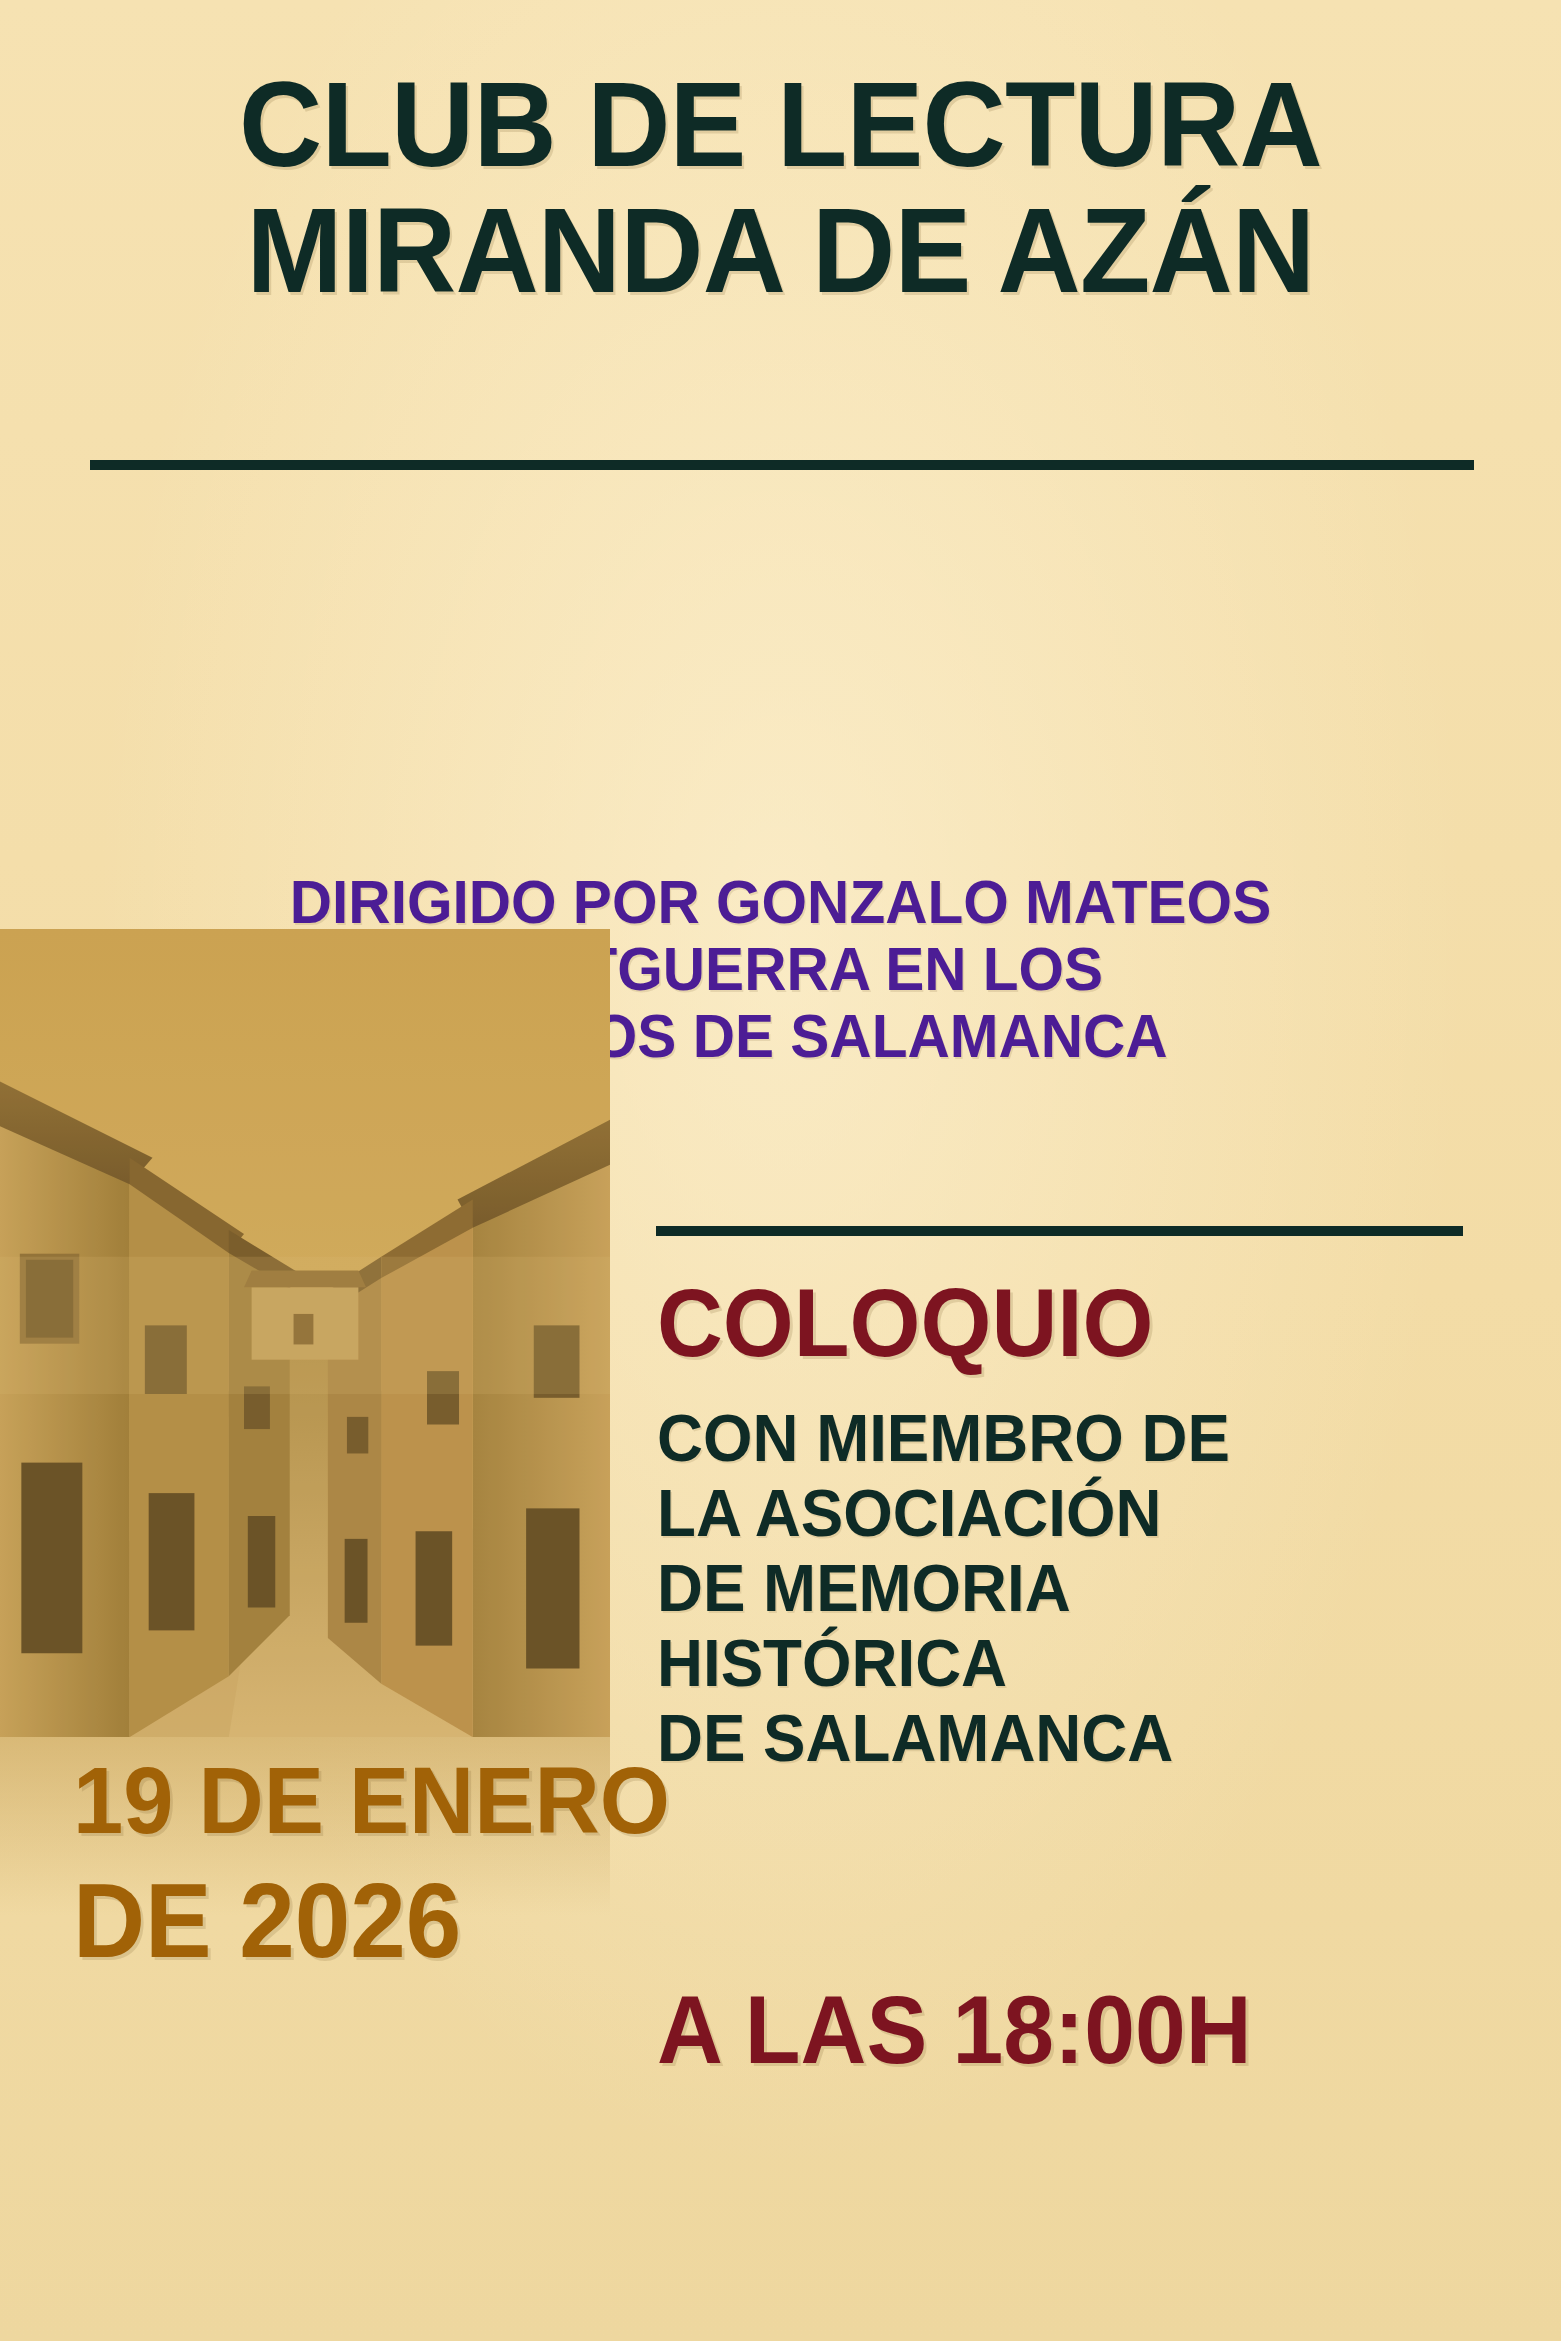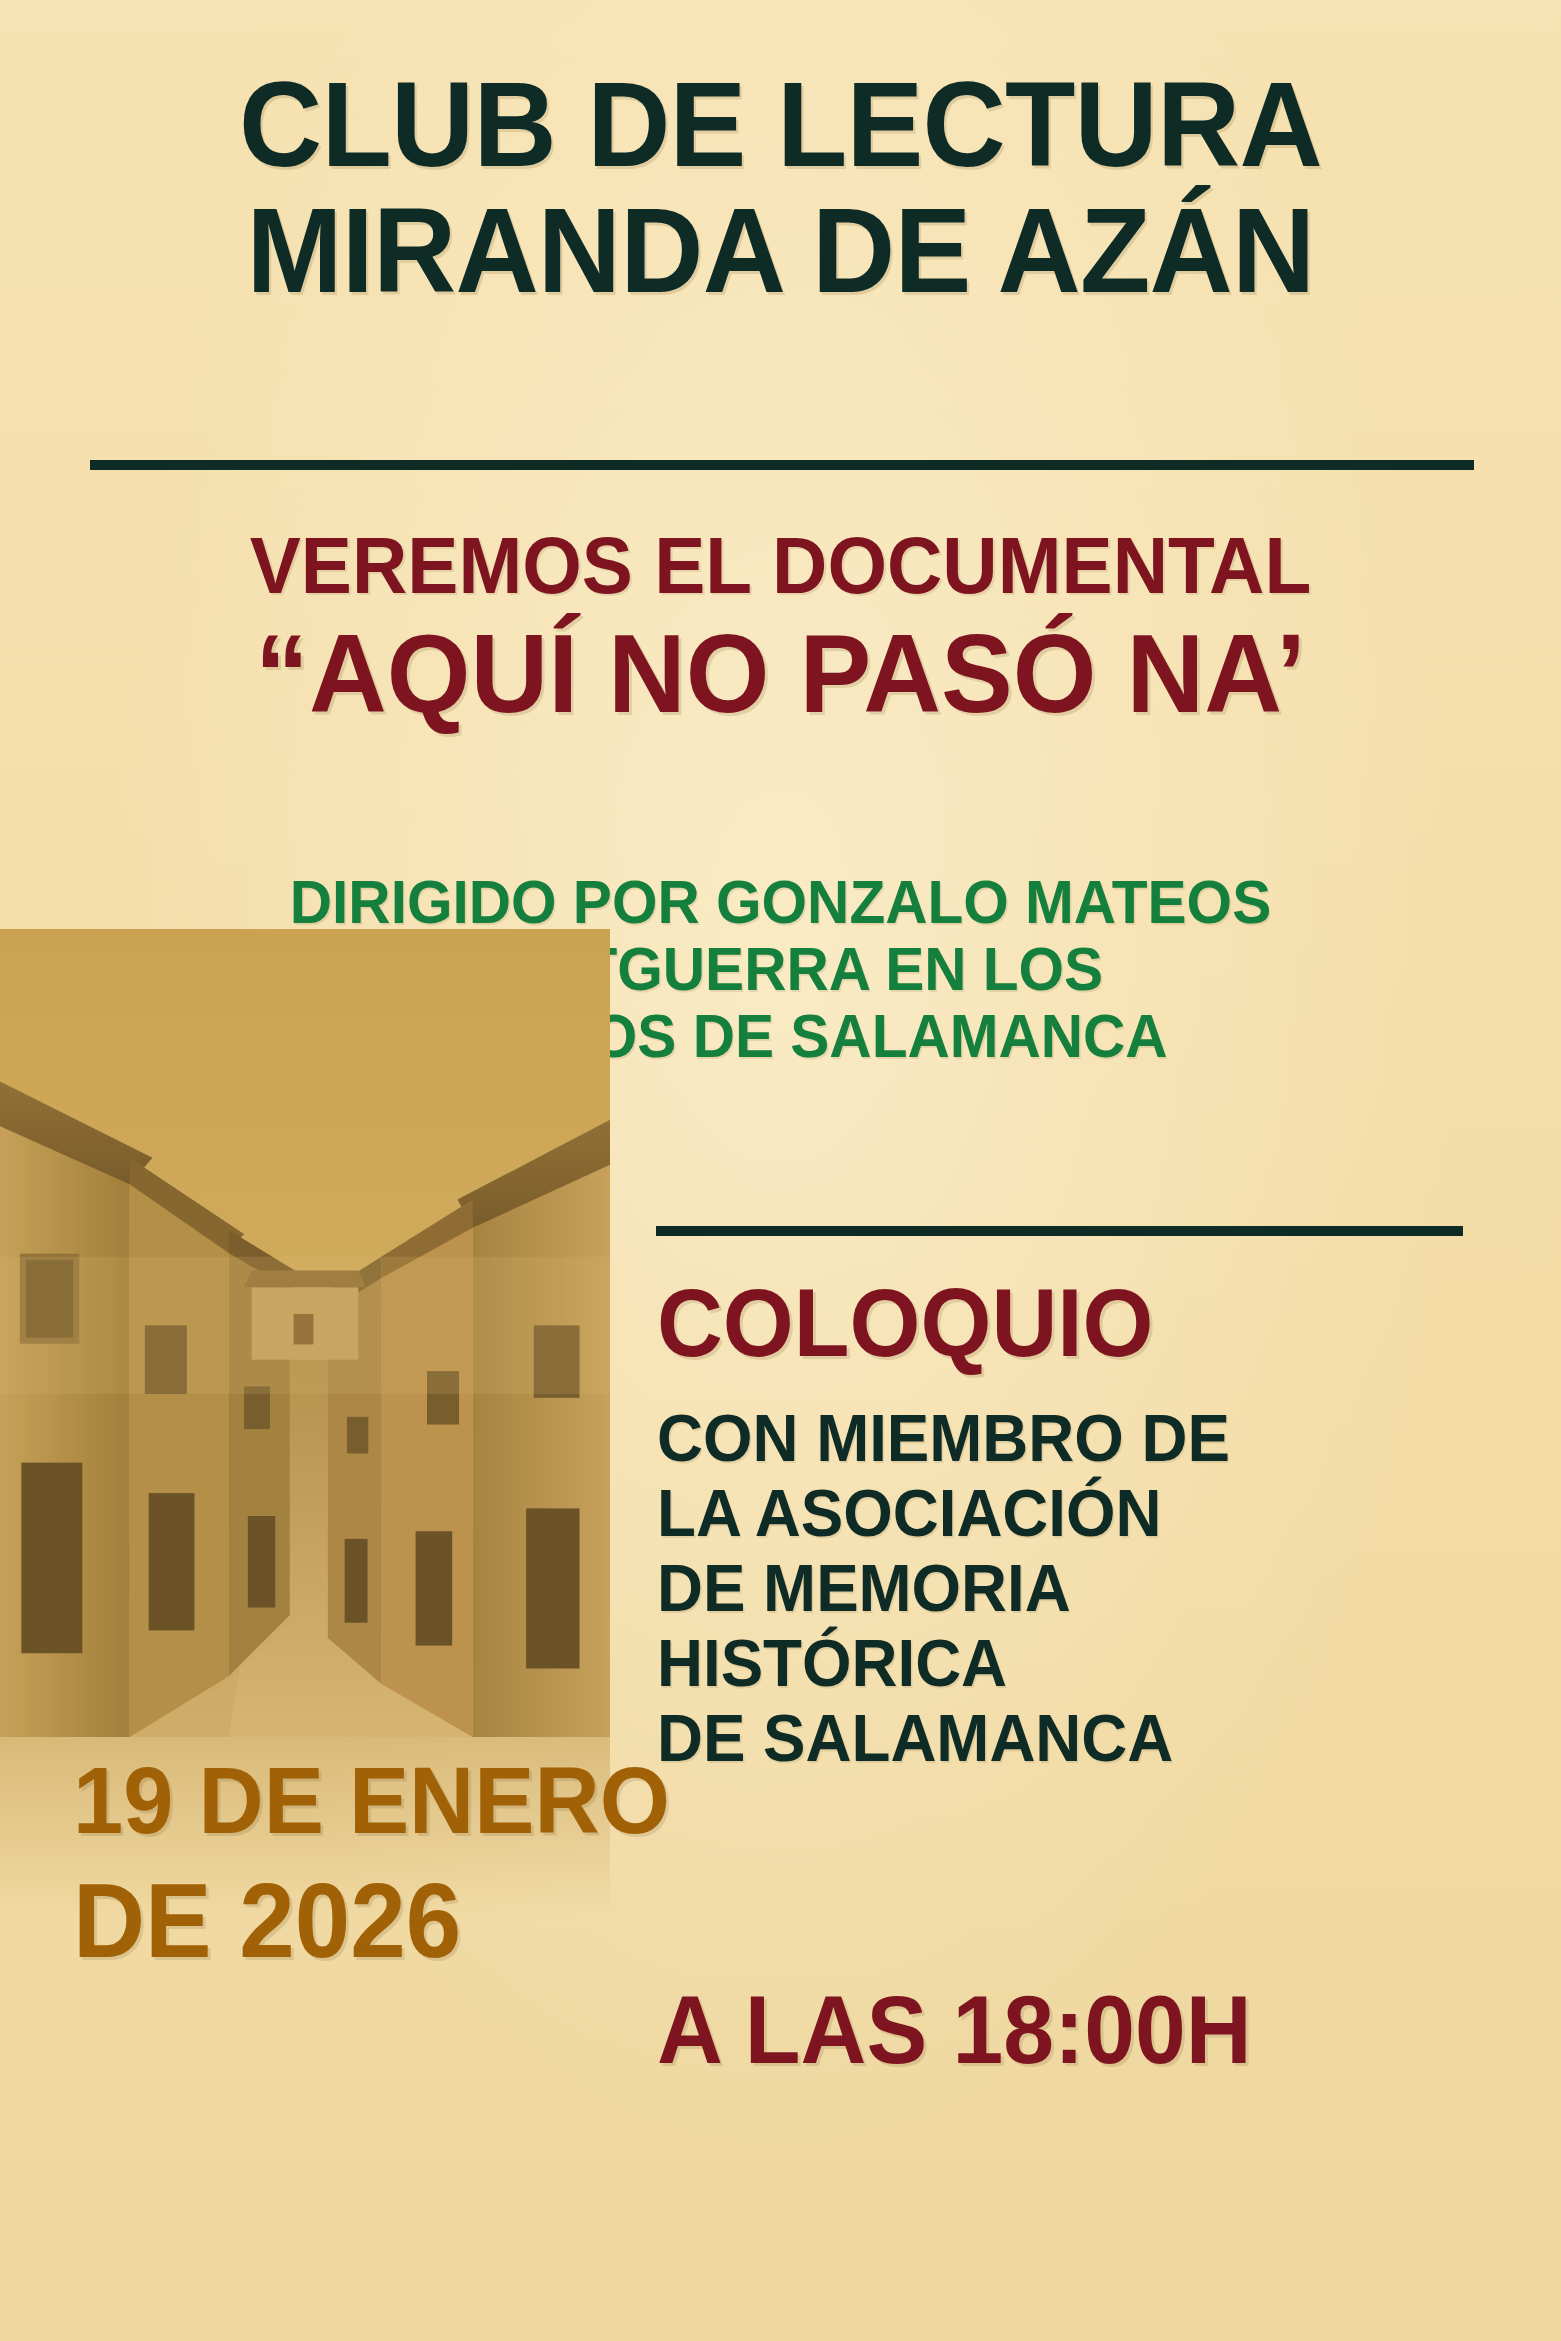--- a/index.html
+++ b/index.html
@@ -93,21 +93,21 @@
     text-shadow: 3px 3px 0 rgba(120,95,45,0.18);
     white-space: nowrap;
   }
 
   .director-block {
     position: absolute;
     top: 869px;
     left: 0;
     width: 100%;
     text-align: center;
-    color: #15803d;
+    color: #4c1d95;
   }
   .director-line {
     font-weight: bold;
     font-size: 61px;
     line-height: 1.1;
     transform: scaleX(0.96);
     text-shadow: 1.5px 2.3px 0 rgba(120,95,45,0.15);
   }
 
   
@@ -211,24 +211,20 @@
 
   <div class="content">
 
     <div class="title-block">
       <div class="title-line l1">CLUB DE LECTURA</div>
       <div class="title-line l2">MIRANDA DE AZÁN</div>
     </div>
 
     <div class="rule rule-top"></div>
 
-    <div class="doc-block">
-      <div class="doc-intro">VEREMOS EL DOCUMENTAL</div>
-      <div class="doc-title">“AQUÍ NO PASÓ NA’</div>
-    </div>
 
     <div class="director-block">
       <div class="director-line">DIRIGIDO POR GONZALO MATEOS</div>
       <div class="director-line">POSTGUERRA EN LOS</div>
       <div class="director-line">PUEBLOS DE SALAMANCA</div>
     </div>
 
     <div class="photo">
       <svg viewBox="0 0 800 1060" preserveAspectRatio="xMidYMid slice">
         <defs>

